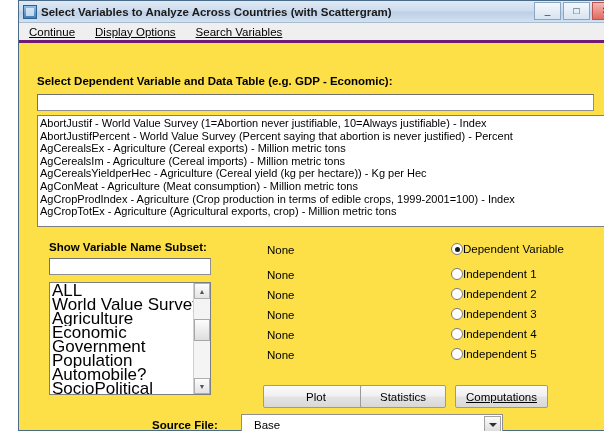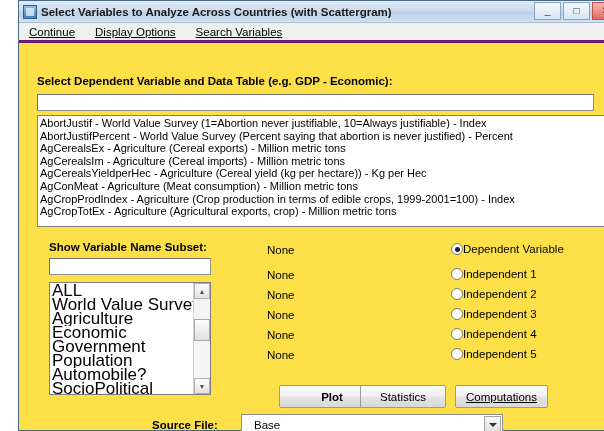--- a/index.html
+++ b/index.html
@@ -369,21 +369,21 @@
     </div>
     <div class="radio-row" style="left:432px; top:285px;">
       <span class="radio"></span>
       <span>Independent  4</span>
     </div>
     <div class="radio-row" style="left:432px; top:305px;">
       <span class="radio"></span>
       <span>Independent  5</span>
     </div>
 
-    <div class="btn" style="left:260px; top:342px; width:106px; height:23px;font-weight:bold;">Plot</div>
+    <div class="btn" style="left:244px; top:342px; width:106px; height:23px;">Plot</div>
     <div class="btn" style="left:341px; top:342px; width:86px; height:23px;">Statistics</div>
     <div class="btn" style="left:436px; top:342px; width:93px; height:23px;">
       <span class="u">Computations</span>
     </div>
 
     <div class="lbl" style="left:133px; top:376px;">Source File:</div>
     <div class="combo" style="left:222px; top:371px; width:262px; height:21px;">
       <div class="combo-text">Base</div>
       <div class="combo-arrow">
           <span class="arrow-dn"></span>

